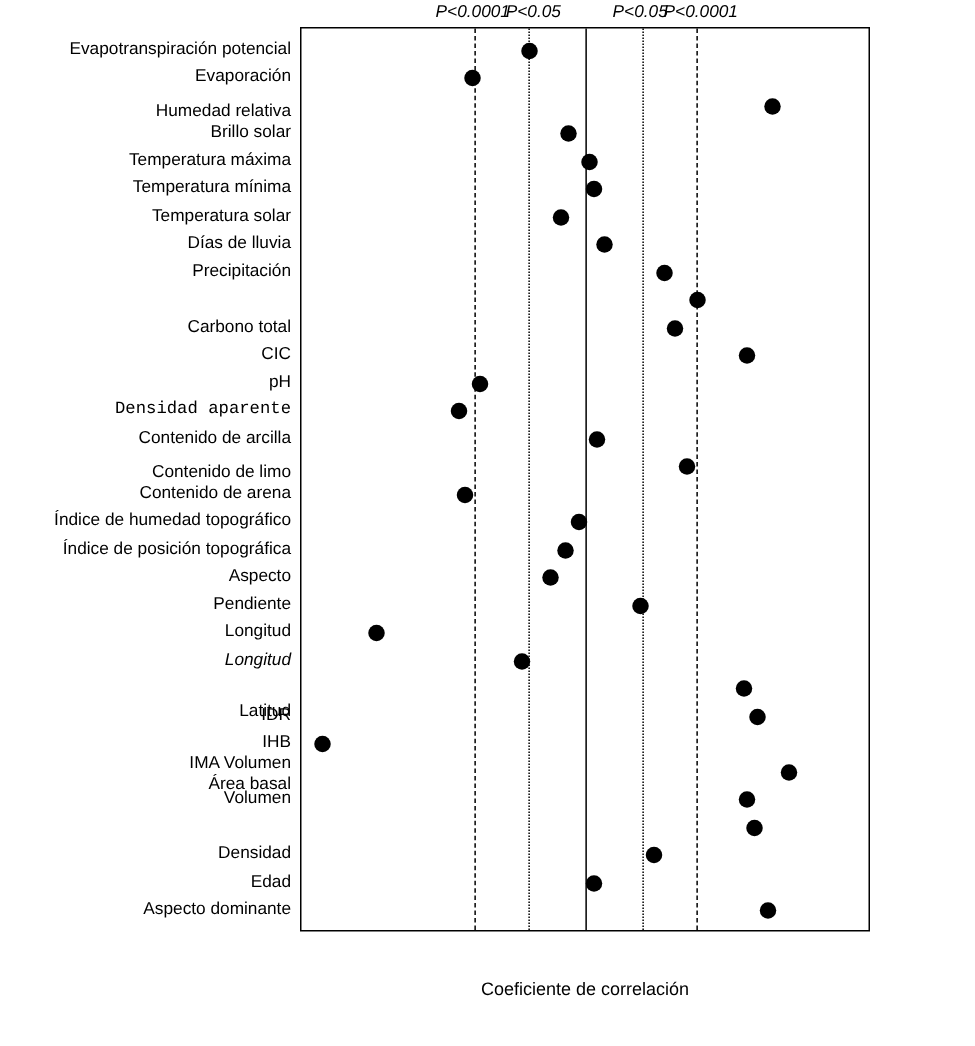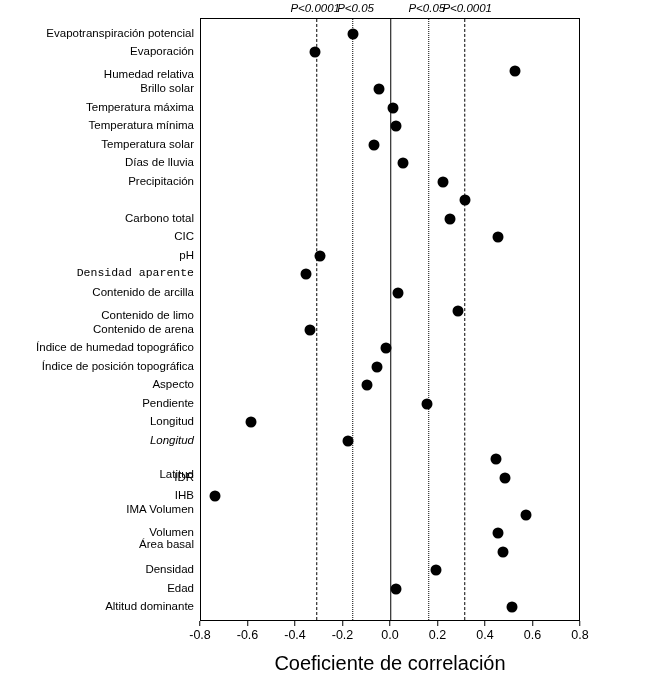--- a/index.html
+++ b/index.html
@@ -90,21 +90,21 @@
     top: 621px;
     width: 380px;
     height: 30px;
   }
   #x-title {
     position: absolute;
     left: 200px;
     top: 652px;
     width: 380px;
     text-align: center;
-    font-size: 20px;
+    font-size: 12px;
   }
   .p-annot {
     position: absolute;
     top: 2px;
     font-size: 11.5px;
     font-style: italic;
     white-space: nowrap;
     transform: translateX(-50%);
   }
   #annot-layer {
@@ -148,24 +148,24 @@
       <div class="cat-label" style="top: 329.245px;">Índice de humedad topográfico</div>
       <div class="cat-label" style="top: 366.239px;">Aspecto</div>
       <div class="cat-label" style="top: 384.736px;">Pendiente</div>
       <div class="cat-label" style="top: 403.233px;">Longitud</div>
       <div class="cat-label" style="top: 421.73px; font-style: italic;">Longitud</div>
       <div class="cat-label" style="top: 436px; margin-top: 20px;">Latitud</div>
       <div class="cat-label" style="top: 458.724px;">IDR</div>
       <div class="cat-label" style="top: 477.221px;">IHB</div>
       <div class="cat-label" style="top: 491px;">IMA Volumen</div>
       <div class="cat-label" style="top: 514.215px;">Volumen</div>
-      <div class="cat-label" style="top: 526px;">Área basal</div>
+      <div class="cat-label" style="top: 505px;">Área basal</div>
       <div class="cat-label" style="top: 551.209px;">Densidad</div>
       <div class="cat-label" style="top: 569.706px;">Edad</div>
-      <div class="cat-label" style="top: 588.202px;">Altitud dominante</div>
+      <div class="cat-label" style="top: 588.202px;">Aspecto dominante</div>
     </div>
 
   <div id="plot-area">
       <div class="vline dashed" style="left: 116.375px;"></div>
       <div class="vline dotted" style="left: 152px;"></div>
       <div class="vline solid" style="left: 190px;"></div>
       <div class="vline dotted" style="left: 228px;"></div>
       <div class="vline dashed" style="left: 263.625px;"></div>
       <div class="dot" style="left: 152px; top: 14.7975px;"></div>
       <div class="dot" style="left: 114px; top: 33.2945px;"></div>
@@ -194,36 +194,16 @@
       <div class="dot" style="left: 304px; top: 458.724px;"></div>
       <div class="dot" style="left: 14.25px; top: 477.221px;"></div>
       <div class="dot" style="left: 325.375px; top: 495.718px;"></div>
       <div class="dot" style="left: 296.875px; top: 514.215px;"></div>
       <div class="dot" style="left: 301.625px; top: 532.712px;"></div>
       <div class="dot" style="left: 235.125px; top: 551.209px;"></div>
       <div class="dot" style="left: 194.75px; top: 569.706px;"></div>
       <div class="dot" style="left: 311.125px; top: 588.202px;"></div>
     </div>
 
-  <div id="x-axis">
-      <div class="xtick" style="left: 0px;"></div>
-      <div class="xtick-label" style="left: 0px;">-0.8</div>
-      <div class="xtick" style="left: 47.5px;"></div>
-      <div class="xtick-label" style="left: 47.5px;">-0.6</div>
-      <div class="xtick" style="left: 95px;"></div>
-      <div class="xtick-label" style="left: 95px;">-0.4</div>
-      <div class="xtick" style="left: 142.5px;"></div>
-      <div class="xtick-label" style="left: 142.5px;">-0.2</div>
-      <div class="xtick" style="left: 190px;"></div>
-      <div class="xtick-label" style="left: 190px;">0.0</div>
-      <div class="xtick" style="left: 237.5px;"></div>
-      <div class="xtick-label" style="left: 237.5px;">0.2</div>
-      <div class="xtick" style="left: 285px;"></div>
-      <div class="xtick-label" style="left: 285px;">0.4</div>
-      <div class="xtick" style="left: 332.5px;"></div>
-      <div class="xtick-label" style="left: 332.5px;">0.6</div>
-      <div class="xtick" style="left: 380px;"></div>
-      <div class="xtick-label" style="left: 380px;">0.8</div>
-    </div>
 
   <div id="x-title">Coeficiente de correlación</div>
 
 </div>
 
 </body></html>

